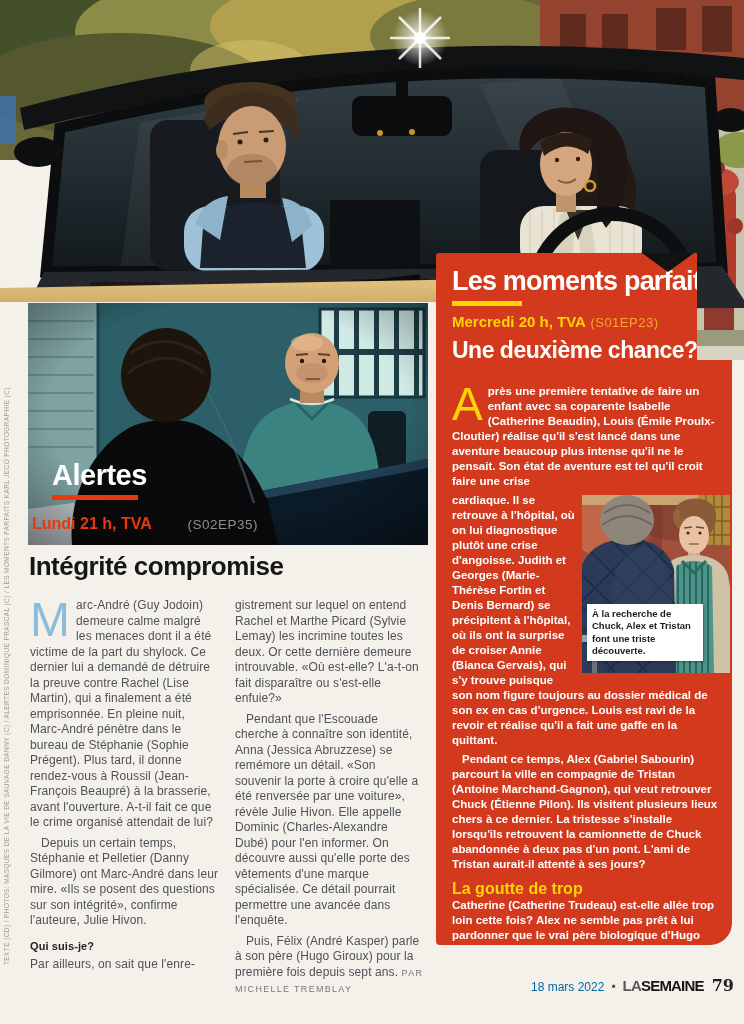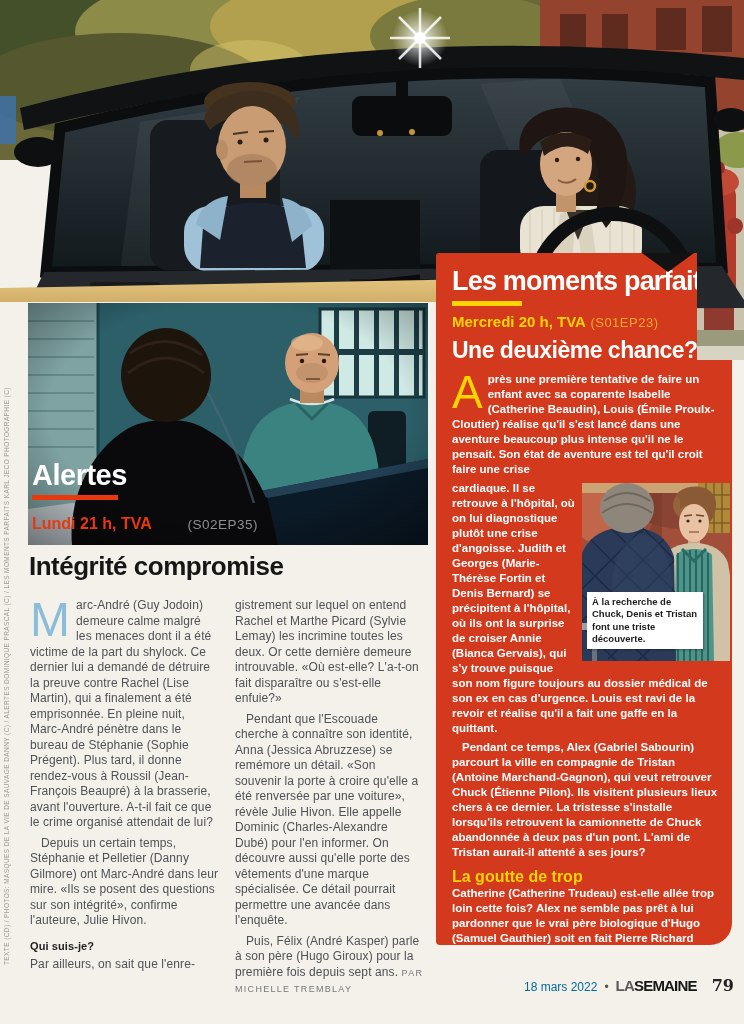--- a/index.html
+++ b/index.html
@@ -12,34 +12,34 @@
   .redbox{position:absolute;left:436px;top:253px;width:296px;height:692px;background:#d2391d;
      z-index:2;border-radius:3px 3px 22px 4px;
      clip-path:polygon(0 0,261px 0,261px 107px,100% 107px,100% 100%,0 100%);}
   .chevron{position:absolute;left:206px;top:0;width:52px;height:19px;background:#121212;
      clip-path:polygon(0 0,100% 0,50% 100%);}
   .rb-inner{padding:14px 11px 0 16px;}
   .rb-title{font-size:27px;line-height:1.05;letter-spacing:-0.8px;color:#fff;font-weight:bold;margin:0;}
   .yellow-bar{width:70px;height:5px;background:#ffd400;margin:6px 0 7px;}
   .rb-sched{font-size:15px;font-weight:bold;color:#ffd400;}
   .rb-ep{color:#f6a82d;font-weight:normal;font-size:13px;letter-spacing:.5px;}
-  .rb-art{font-size:23px;color:#fff;margin:6px 0 8px;letter-spacing:-0.5px;font-weight:bold;}
+  .rb-art{font-size:23px;color:#fff;margin:6px 0 20px;letter-spacing:-0.5px;font-weight:bold;}
   .rb-body{color:#fff;font-size:11.5px;line-height:15px;font-weight:bold;}
   .rb-body p{margin:0 0 4px;}
   .dropcap-a{float:left;font-size:46px;line-height:37px;color:#ffd400;font-weight:normal;padding:2px 5px 0 0;}
   .inset{float:right;width:148px;height:178px;margin:2px -9px 5px 7px;position:relative;}
   .inset svg{display:block;}
   .inset figcaption{position:absolute;left:5px;bottom:12px;width:106px;background:#fff;color:#1c1c1c;
      font-size:9.5px;line-height:1.3;padding:4px 5px;font-weight:bold;box-shadow:1px 1px 2px rgba(0,0,0,.35);}
   .ind2{text-indent:10px;}
   .rb-sub{color:#ffd400;font-size:16px;margin:9px 0 2px;font-weight:bold;}
   .byline2{font-size:9.5px;letter-spacing:1.6px;font-weight:normal;color:#ffe9e2;margin-top:4px;}
   
   .interro{position:absolute;left:28px;top:303px;width:400px;height:242px;z-index:1;}
-  .al-overlay{position:absolute;left:4px;top:158px;}
+  .al-overlay{position:absolute;left:24px;top:158px;}
   .al-title{font-size:29px;color:#fff;font-weight:bold;letter-spacing:-0.5px;margin:0;line-height:1;}
   .red-bar{width:86px;height:5px;background:#e8380d;margin-top:5px;}
   .al-sched{position:absolute;left:4px;top:212px;font-size:16px;font-weight:bold;color:#e8380d;}
   .al-ep{color:#8e8e8e;font-weight:normal;font-size:13.5px;letter-spacing:.5px;margin-left:32px;}
   .art-title{position:absolute;left:29px;top:551px;font-size:26px;color:#161616;font-weight:bold;
      letter-spacing:-0.5px;margin:0;z-index:1;}
   .cols{position:absolute;left:30px;top:598px;width:394px;display:flex;gap:16px;color:#4e5156;
      font-size:12px;line-height:15.5px;letter-spacing:.1px;z-index:1;}
   .col{width:189px;}
   .col p{margin:0 0 5px;}
@@ -47,21 +47,21 @@
   .dropcap-m{float:left;font-size:48px;line-height:39px;color:#8bbdd8;padding:2px 6px 0 0;font-weight:normal;}
   .qsj{font-size:11px;color:#222;margin:10px 0 3px;font-weight:bold;}
   .byline-inline{font-size:9px;letter-spacing:1.3px;color:#77787a;}
   
   .pagefoot{position:absolute;right:10px;top:976px;display:flex;align-items:baseline;gap:7px;z-index:3;}
   .f-date{font-size:12px;color:#0369a1;}
   .f-dot{font-size:12px;color:#554;}
   .mag{font-size:15px;letter-spacing:-0.8px;}
   .f-la{font-weight:bold;color:#5a5a5a;}
   .f-sem{font-weight:bold;color:#161616;}
-  .f-num{font-family:"DejaVu Serif",serif;font-weight:bold;font-size:16px;color:#222;margin-left:8px;}
+  .f-num{font-family:"DejaVu Serif",serif;font-weight:bold;font-size:16px;color:#222;margin-left:1px;}
   .side-credits{position:absolute;left:3px;top:595px;height:370px;writing-mode:vertical-rl;
      transform:rotate(180deg);font-size:6.5px;color:#a09c92;letter-spacing:.4px;white-space:nowrap;z-index:3;}
 </style>
 </head>
 <body>
 
 <div class="page">
 
   <svg class="top-photo" viewBox="0 0 744 360" preserveAspectRatio="none">
     <defs>
@@ -298,21 +298,21 @@
               <path d="M-20,60 L80,160 M-4,44 L96,144 M12,28 L112,128 M28,12 L128,112 M-20,92 L68,180 M-20,124 L40,184"></path>
               <path d="M110,60 L10,160 M94,44 L-6,144 M78,28 L-22,128 M126,76 L26,176 M142,92 L42,192"></path>
             </g>
             <ellipse cx="60" cy="104" rx="30" ry="52" fill="#3a4c6e" opacity=".35"></ellipse>
             <rect x="30" y="40" width="32" height="10" rx="4" fill="#20304a"></rect>
             <ellipse cx="45" cy="25" rx="27" ry="25" fill="#8f867b"></ellipse>
             <path d="M22,18 Q45,2 68,18 M20,30 Q45,12 70,30" stroke="#6f675e" stroke-width="2" fill="none"></path>
             <rect x="0" y="140" width="26" height="7" fill="#9aa0a3"></rect>
             <rect x="10" y="147" width="5" height="31" fill="#7c8184" opacity=".8"></rect>
           </svg>
-          <figcaption>À la recherche de Chuck, Denis et Tristan font une triste découverte.</figcaption>
+          <figcaption>À la recherche de Chuck, Alex et Tristan font une triste découverte.</figcaption>
         </figure>
         <p>cardiaque. Il se retrouve à l'hôpital, où on lui diagnostique plutôt une crise d'angoisse. Judith et Georges (Marie-Thérèse Fortin et Denis Bernard) se précipitent à l'hôpital, où ils ont la surprise de croiser Annie (Bianca Gervais), qui s'y trouve puisque son nom figure toujours au dossier médical de son ex en cas d'urgence. Louis est ravi de la revoir et réalise qu'il a fait une gaffe en la quittant.</p>
         <p class="ind2">Pendant ce temps, Alex (Gabriel Sabourin) parcourt la ville en compagnie de Tristan (Antoine Marchand-Gagnon), qui veut retrouver Chuck (Étienne Pilon). Ils visitent plusieurs lieux chers à ce dernier. La tristesse s'installe lorsqu'ils retrouvent la camionnette de Chuck abandonnée à deux pas d'un pont. L'ami de Tristan aurait-il attenté à ses jours?</p>
         <h4 class="rb-sub">La goutte de trop</h4>
         <p>Catherine (Catherine Trudeau) est-elle allée trop loin cette fois? Alex ne semble pas prêt à lui pardonner que le vrai père biologique d'Hugo (Samuel Gauthier) soit en fait Pierre Richard (Jean-François Pichette).</p>
         <p class="byline2">PAR MARJOLAINE SIMARD</p>
       </div>
     </div>
   </aside>
 

